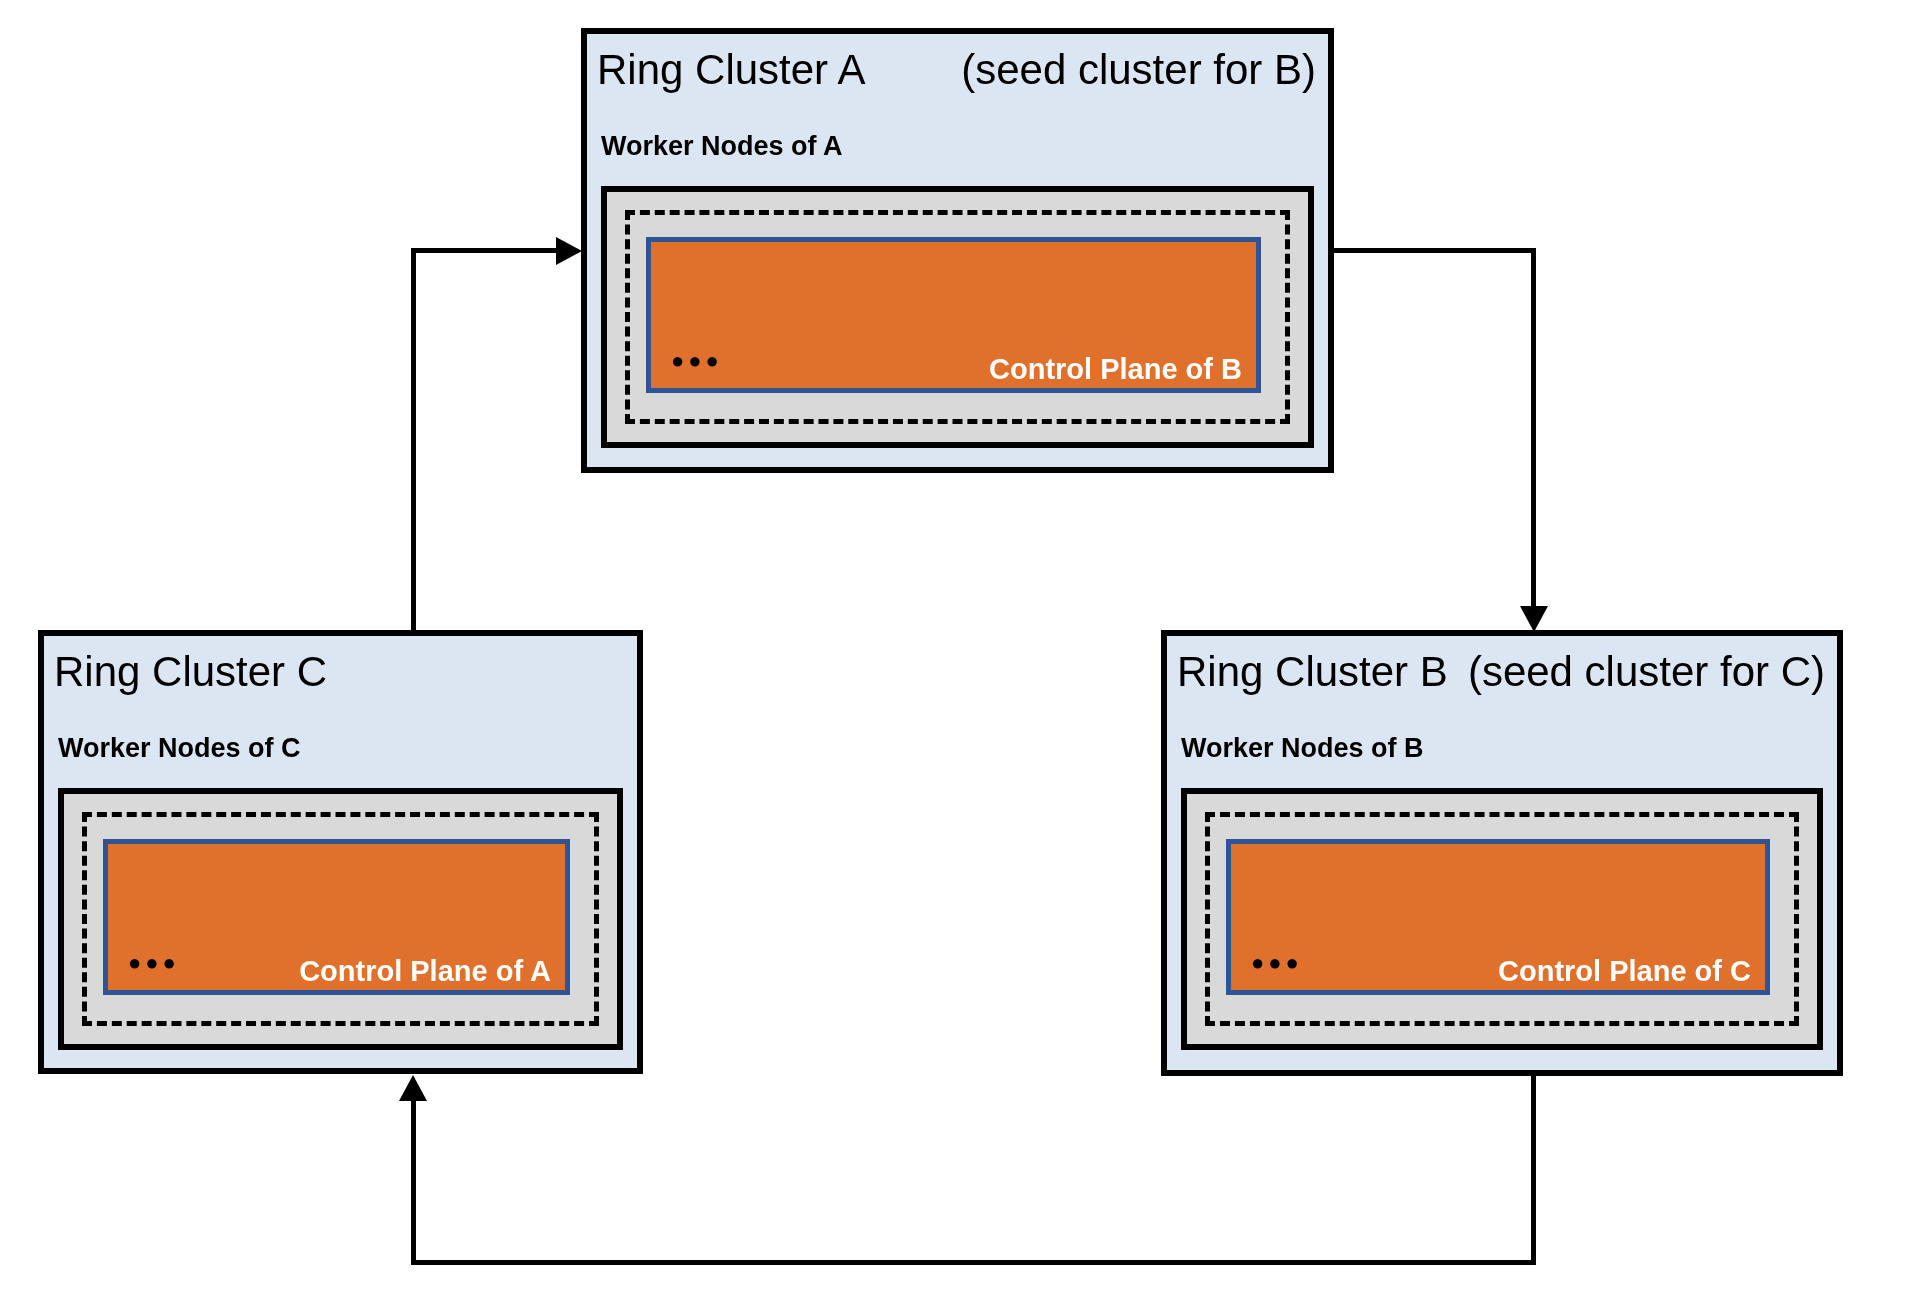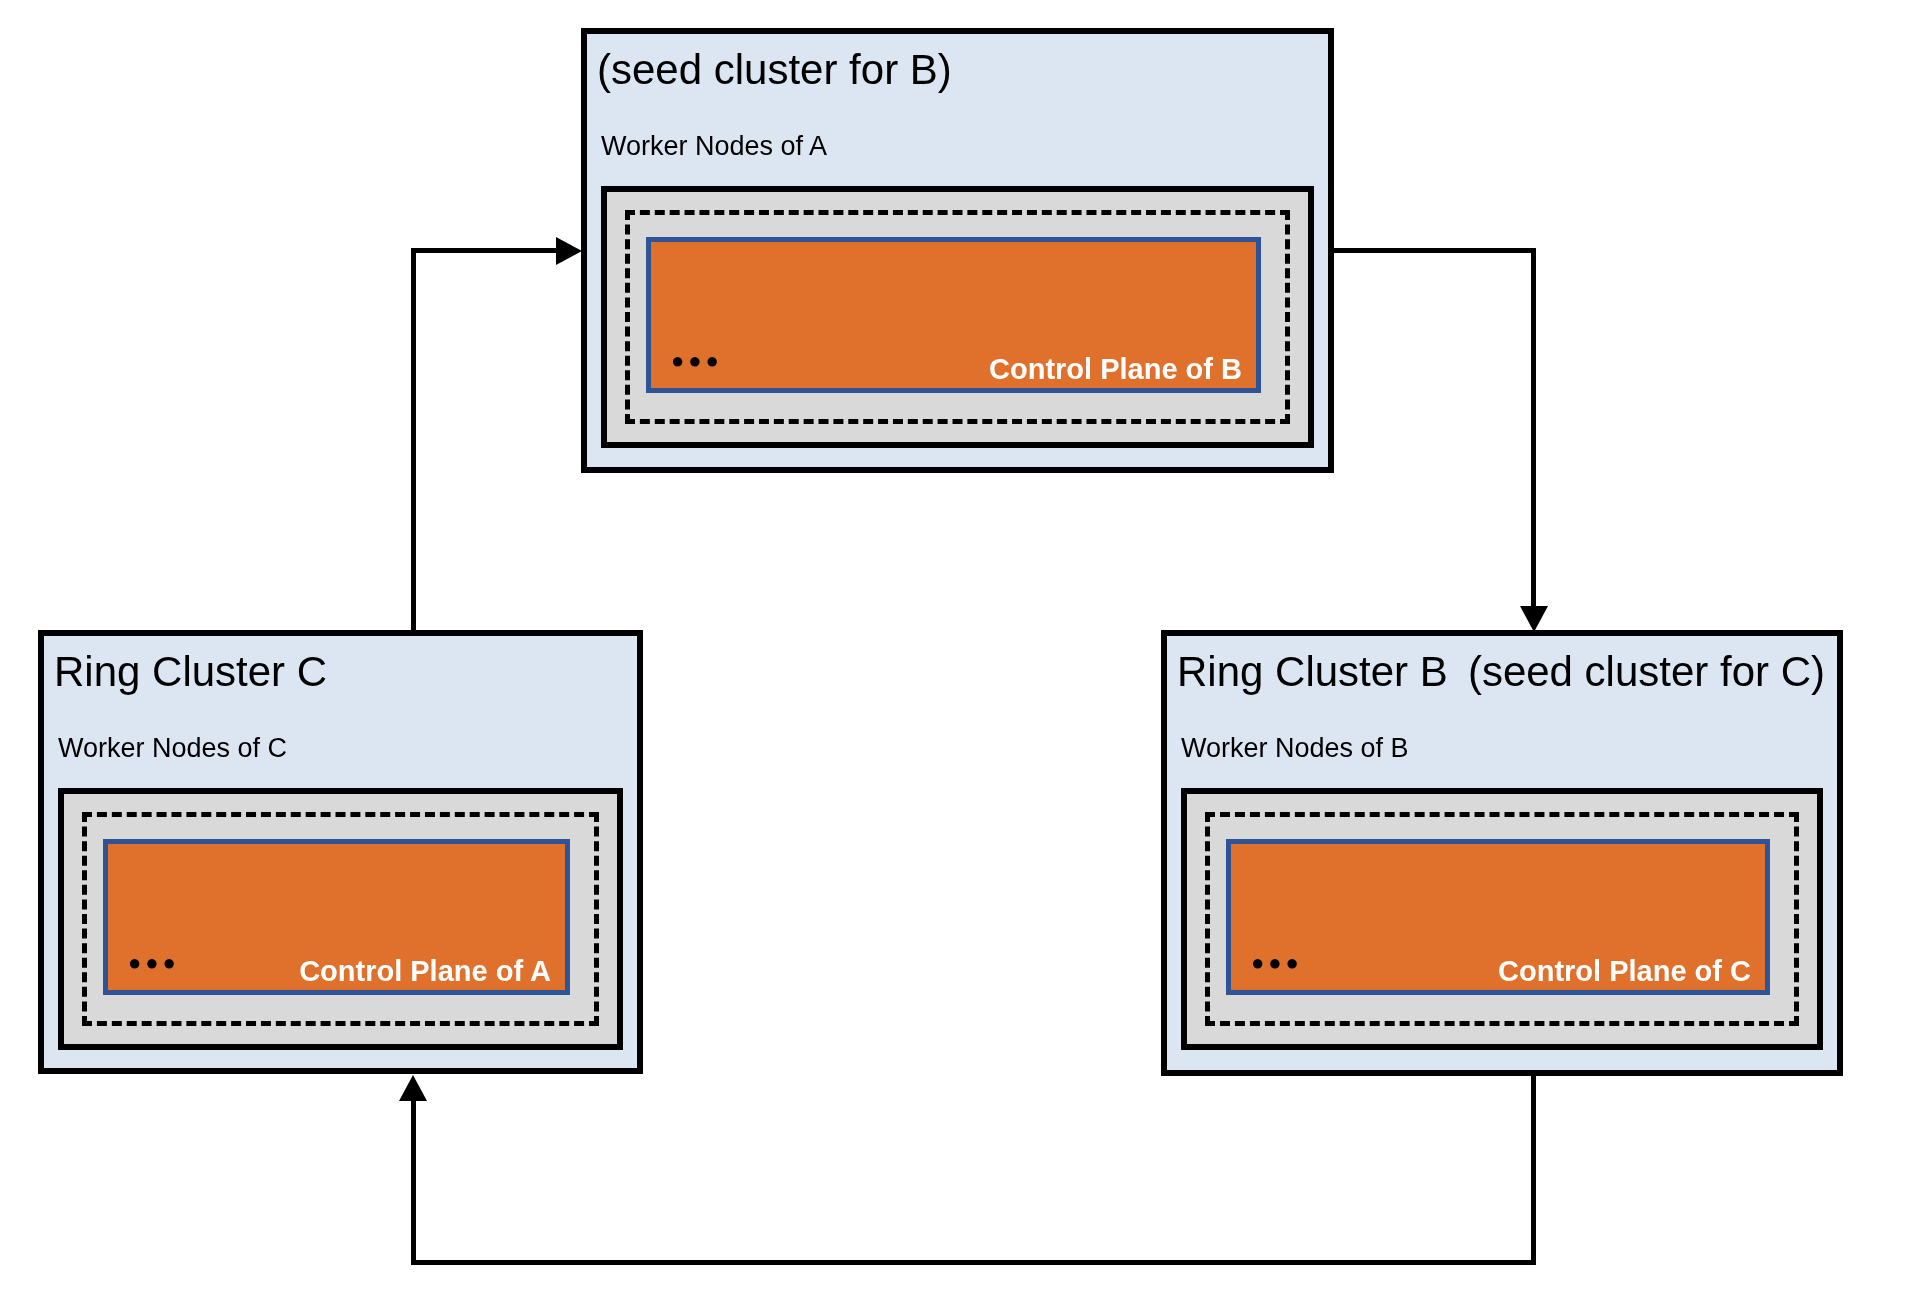--- a/index.html
+++ b/index.html
@@ -22,21 +22,21 @@
   #cluster-b{left:1161px;top:630px;width:682px;height:446px;}
   #cluster-c{left:38px;top:630px;width:605px;height:444px;}
 
   .title-row{
     position:absolute;top:10px;left:10px;right:12px;
     display:flex;justify-content:space-between;align-items:baseline;
     font-size:42px;line-height:1.25;color:#000;white-space:nowrap;
   }
   .worker-label{
     position:absolute;top:96px;left:14px;
-    font-size:27px;font-weight:normal;color:#000;line-height:1.2;
+    font-size:27px;font-weight:bold;color:#000;line-height:1.2;
   }
   .node-box{
     position:absolute;left:14px;right:14px;top:152px;height:262px;
     background:var(--node-bg,#d9d9d9);
     border:6px solid #000;
     box-sizing:border-box;
     padding:18px;
   }
   .dashed-area{
     position:relative;
@@ -84,20 +84,21 @@
   .b2c-v2{left:411px;top:1100px;width:5px;height:165px;}
   .b2c-head{left:399px;top:1075px;border-left:14px solid transparent;border-right:14px solid transparent;border-bottom:26px solid var(--arrow,#000000);}
 </style>
 </head>
 <body>
 
 <div class="canvas">
 
   <div class="cluster" id="cluster-a">
     <div class="title-row">
+      <span>Ring Cluster A</span>
       <span>(seed cluster for B)</span>
     </div>
     <div class="worker-label">Worker Nodes of A</div>
     <div class="node-box">
       <div class="dashed-area">
         <div class="control-plane">
           <span class="dots">●●●</span>
           <span class="cp-label">Control Plane of B</span>
         </div>
       </div>

